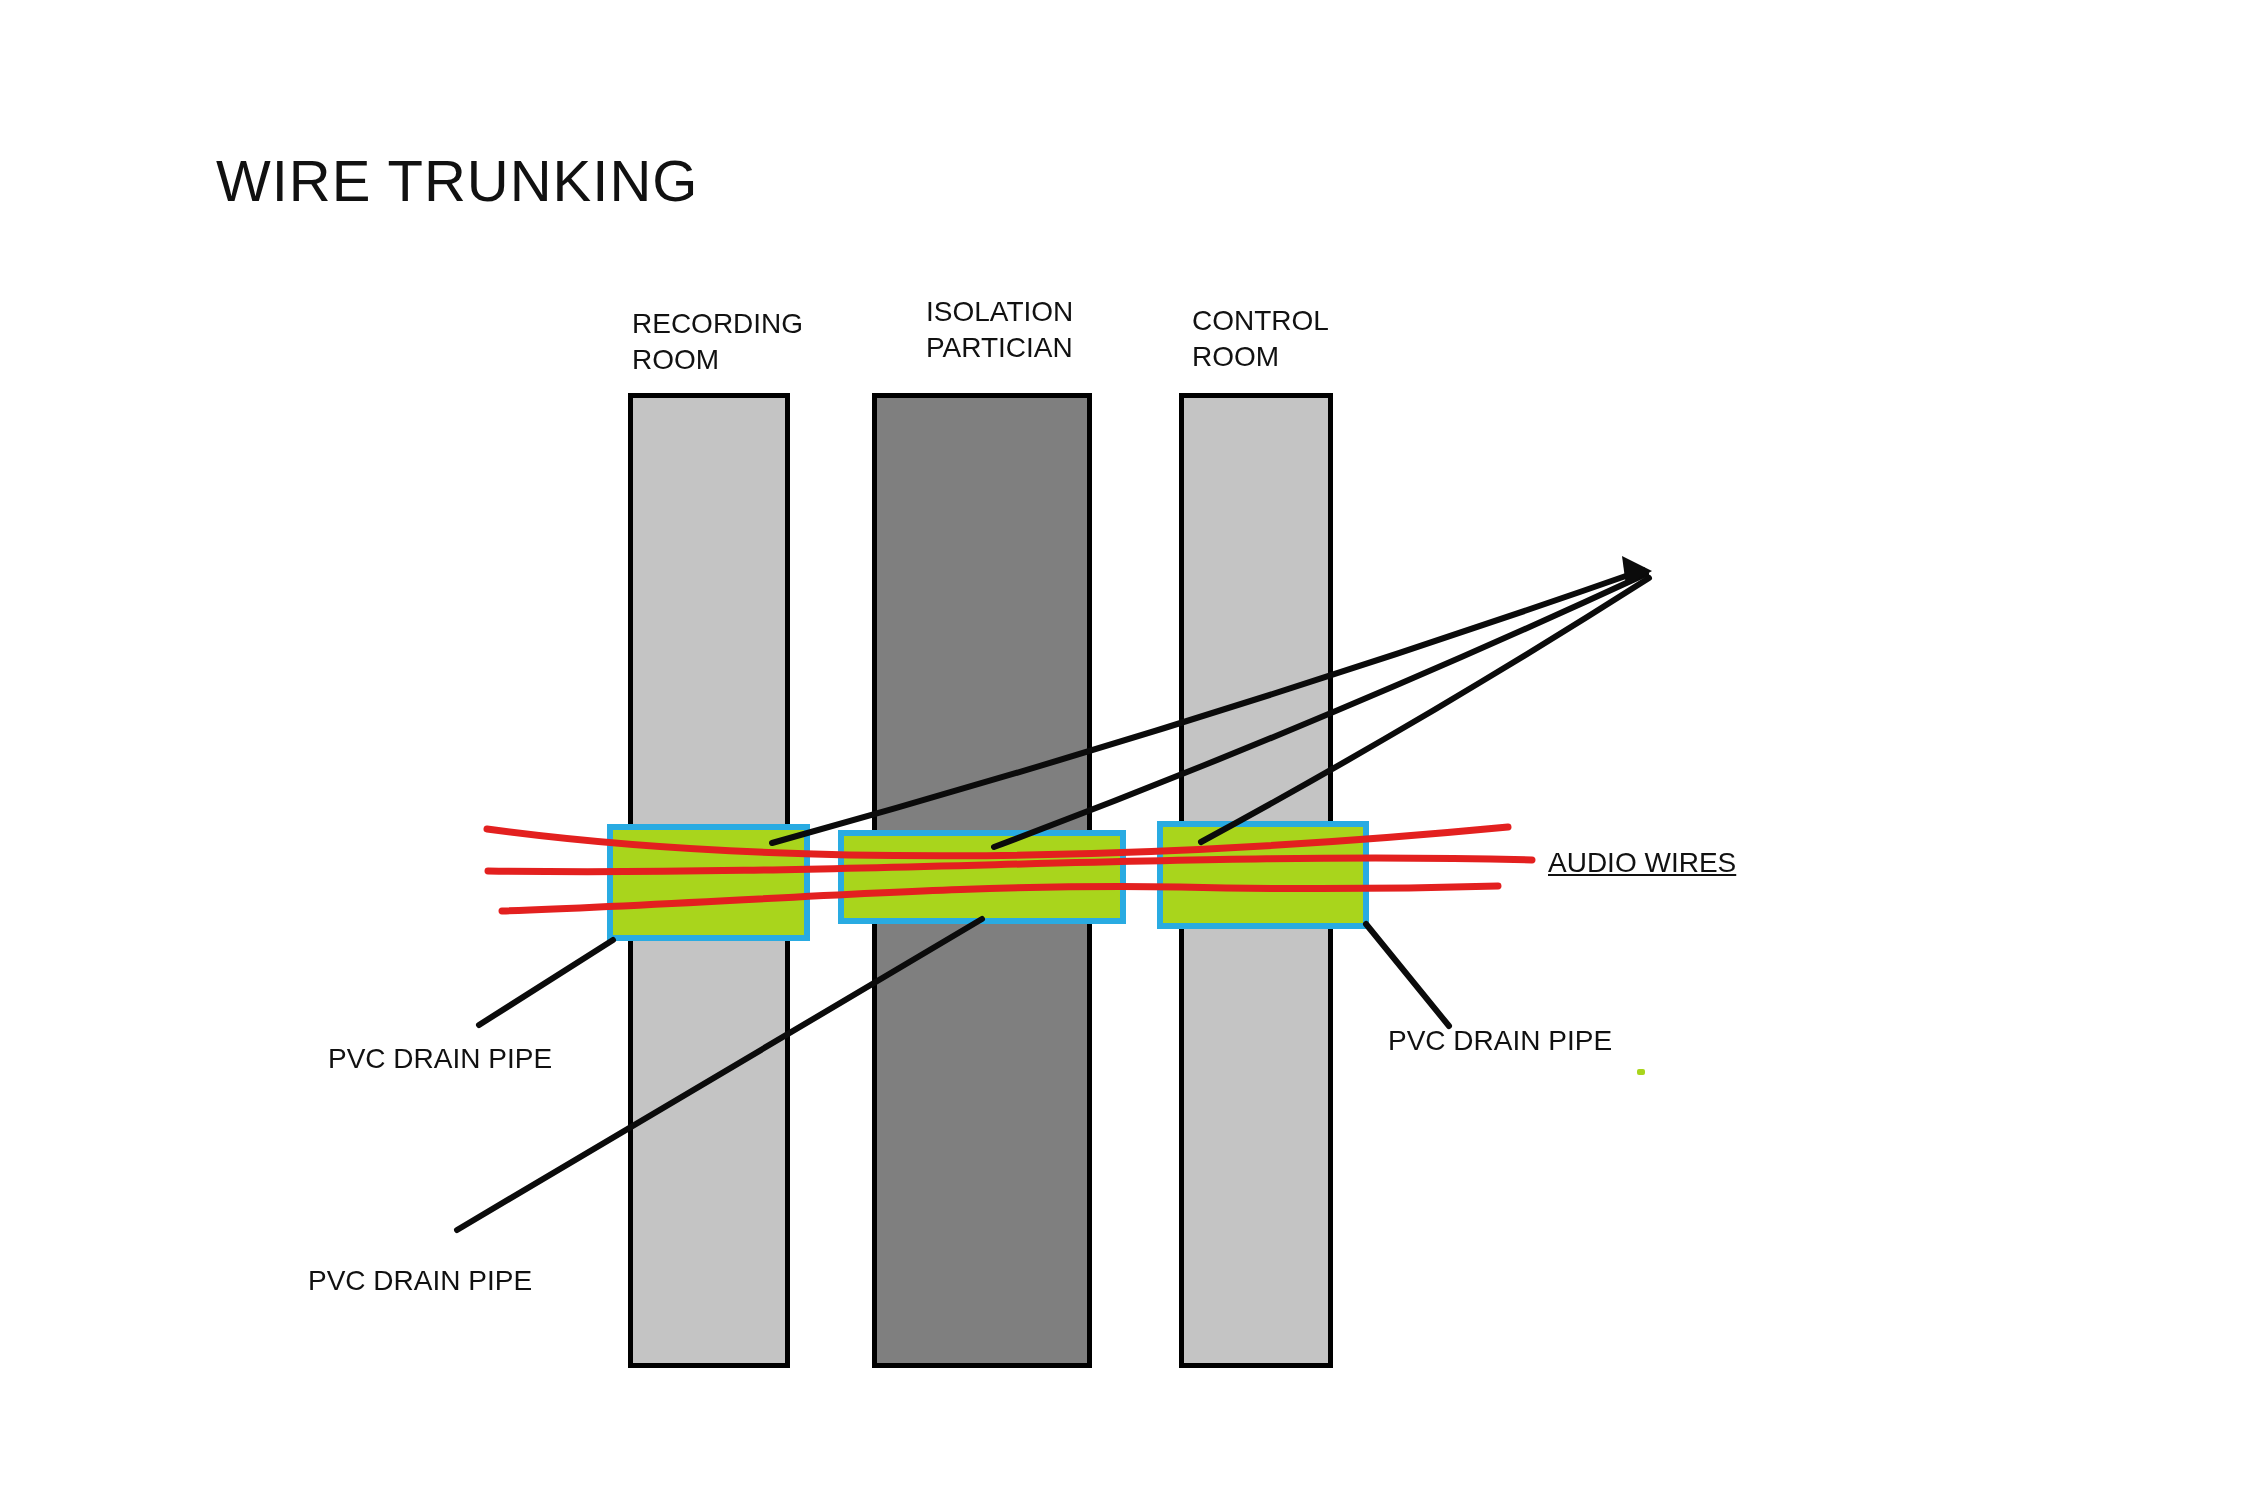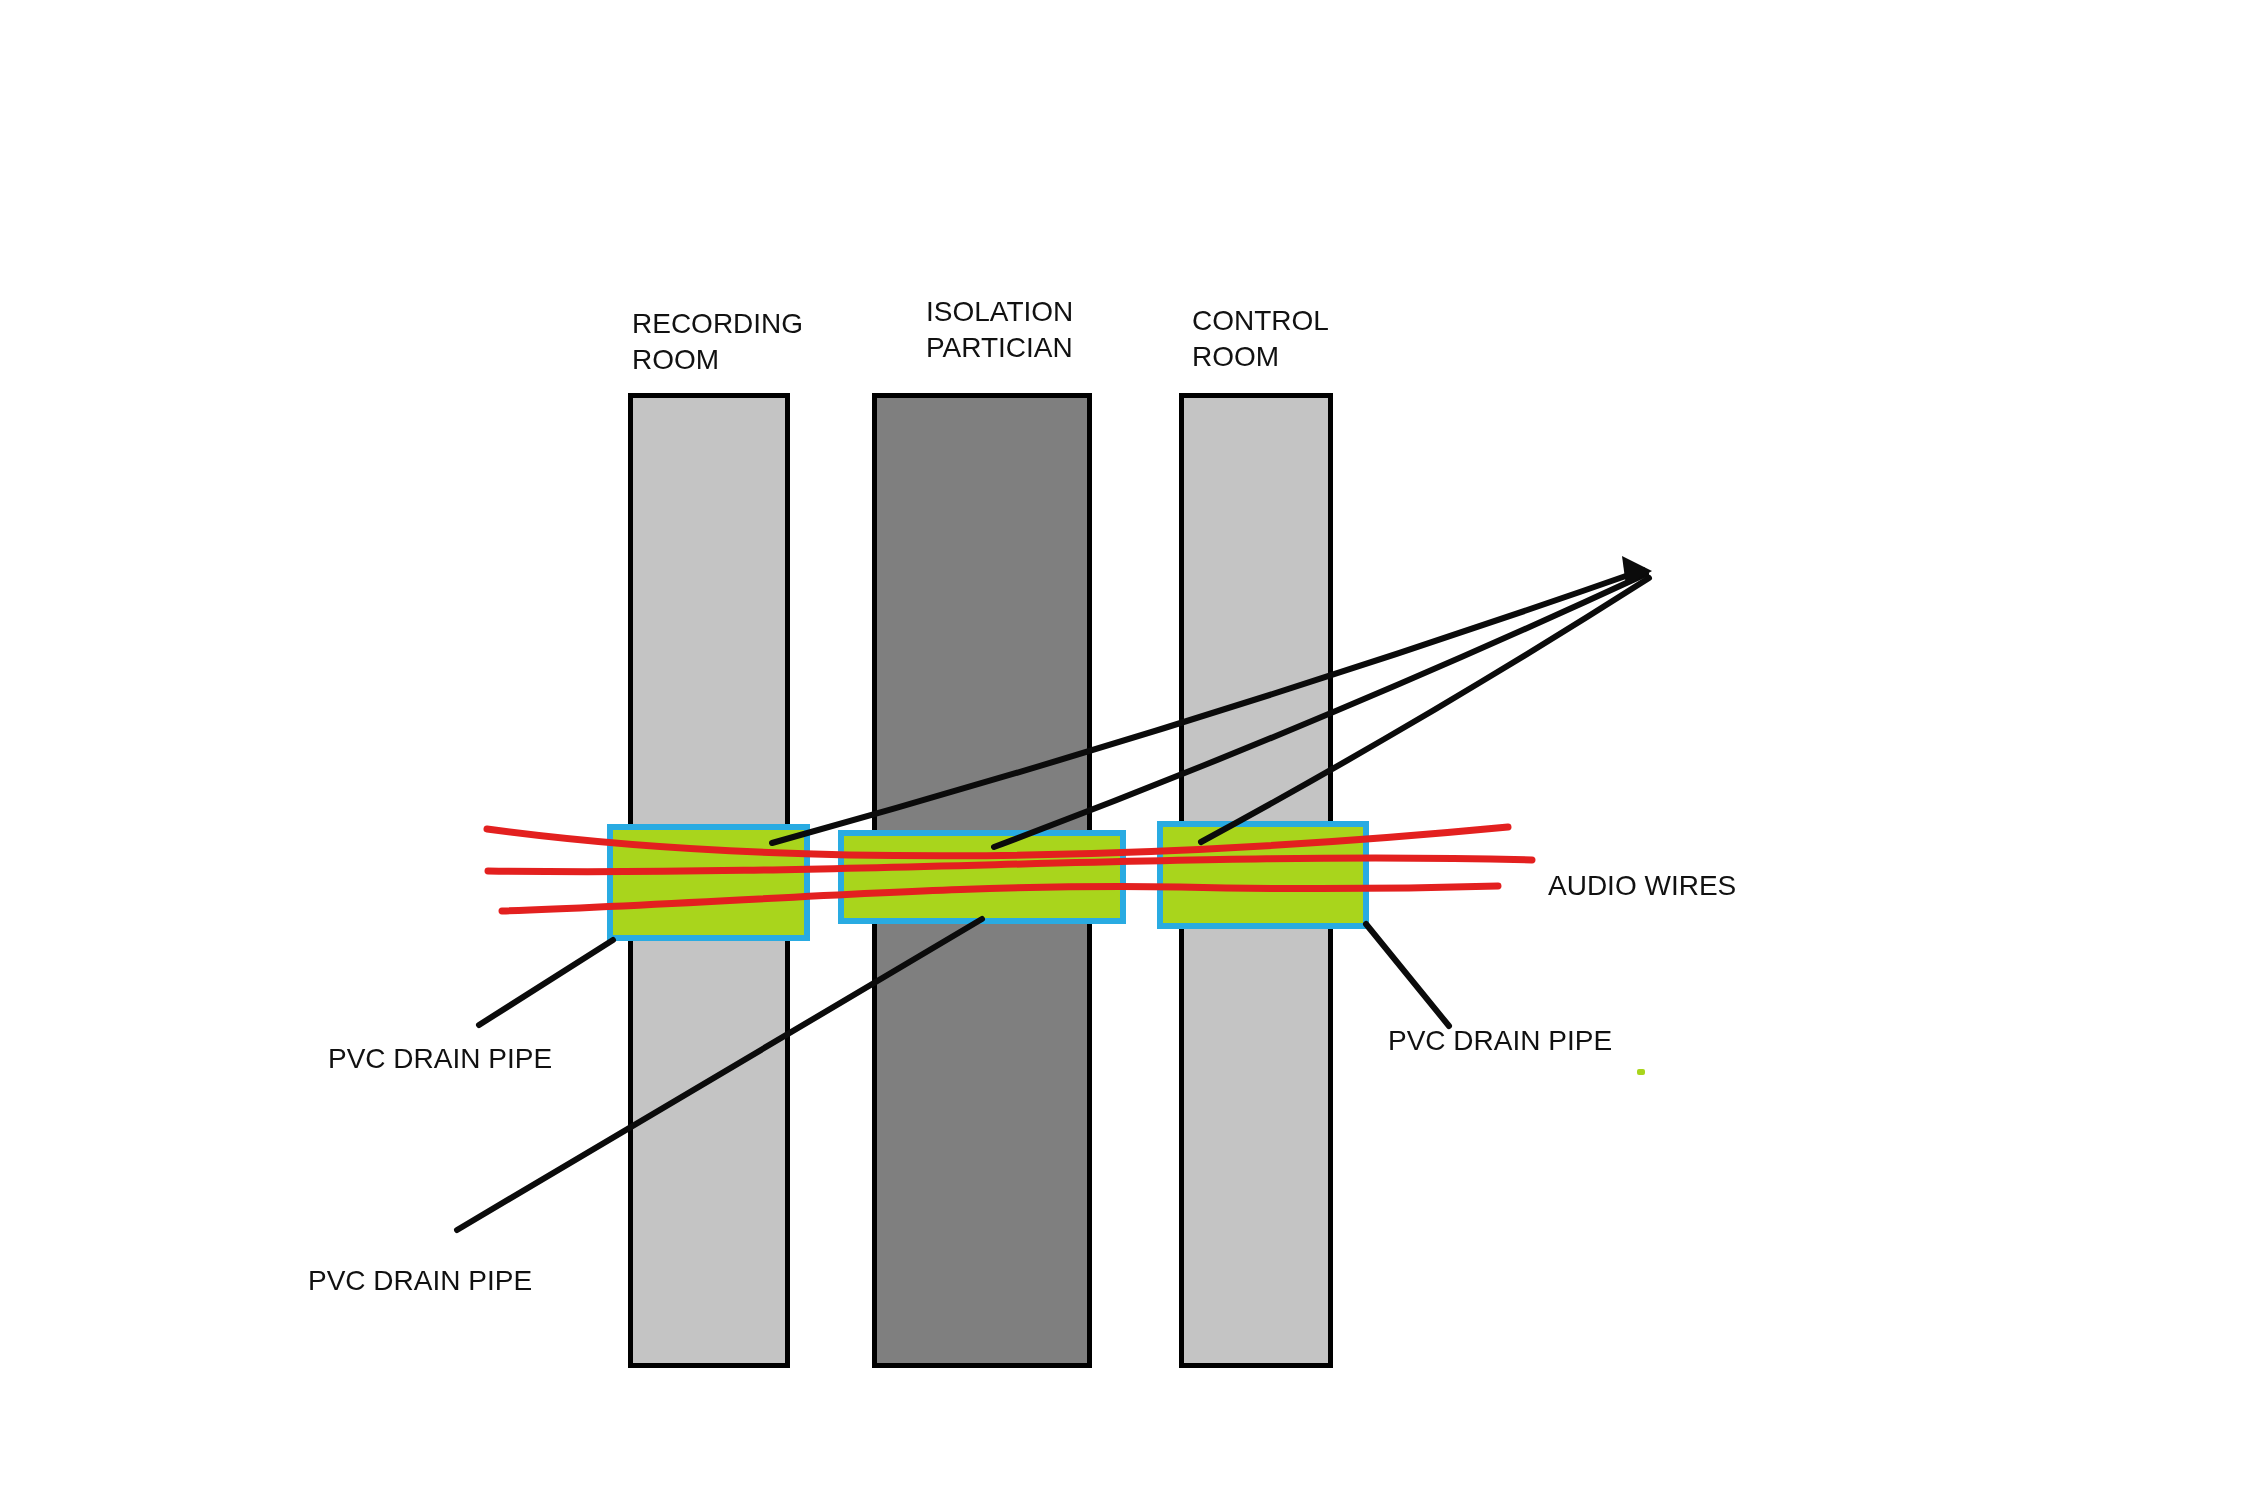--- a/index.html
+++ b/index.html
@@ -53,38 +53,39 @@
     z-index: 3;
     pointer-events: none;
   }
   .wire  { stroke: var(--wire-red, #E3201F); stroke-width: 7; fill: none; stroke-linecap: round; }
   .lead  { stroke: #0b0b0b; stroke-width: 6; fill: none; stroke-linecap: round; }
   .note  { z-index: 4; }
   .lbl-recording { left: 632px;  top: 306px; }
   .lbl-isolation { left: 878px;  top: 294px; margin-left: 48px; }
   .lbl-control   { left: 1192px; top: 303px; }
   .lbl-backfill  { left: 1654px; top: 508px; }
-  .lbl-audio     { left: 1548px; top: 868px; }
+  .lbl-audio     { left: 1548px; top: 845px; text-decoration: underline; }
   .lbl-pvc-left  { left: 328px;  top: 1041px; }
   .lbl-pvc-bottom{ left: 308px;  top: 1263px; }
   .lbl-pvc-right { left: 1388px; top: 1023px; }
   .paint-dot {
     position: absolute;
     left: 1637px; top: 1069px;
     width: 8px; height: 6px;
     background: var(--trunk-green, #A9D51C);
     border-radius: 2px;
     z-index: 2;
   }
 </style>
 </head>
 <body>
 
 <div class="canvas">
 
+  <div class="title">WIRE TRUNKING</div>
 
   <div class="label note lbl-recording">RECORDING
 ROOM</div>
   <div class="label note lbl-isolation">ISOLATION
 PARTICIAN</div>
   <div class="label note lbl-control">CONTROL
 ROOM</div>
 
   <div class="wall w1" style="background: rgb(196, 196, 196);"></div>
   <div class="wall w2" style="background: rgb(127, 127, 127);"></div>

